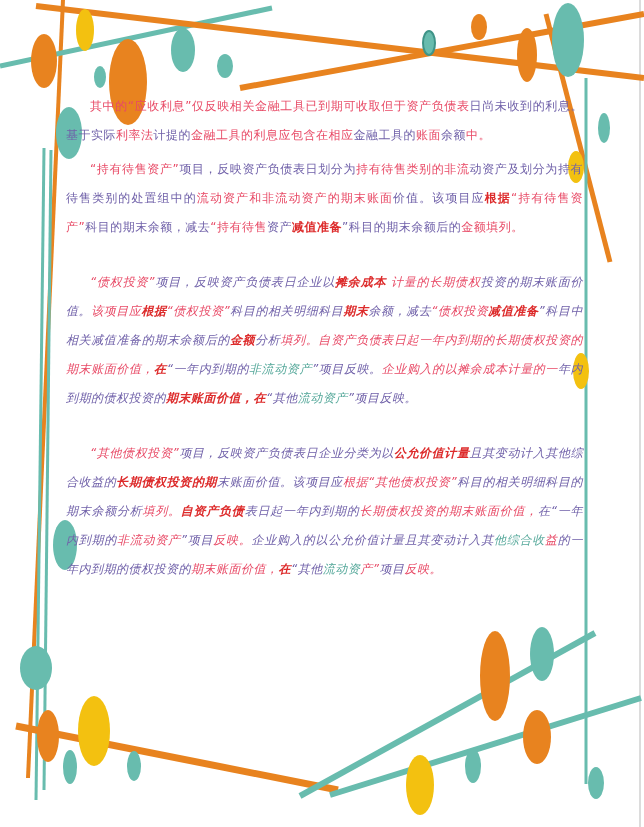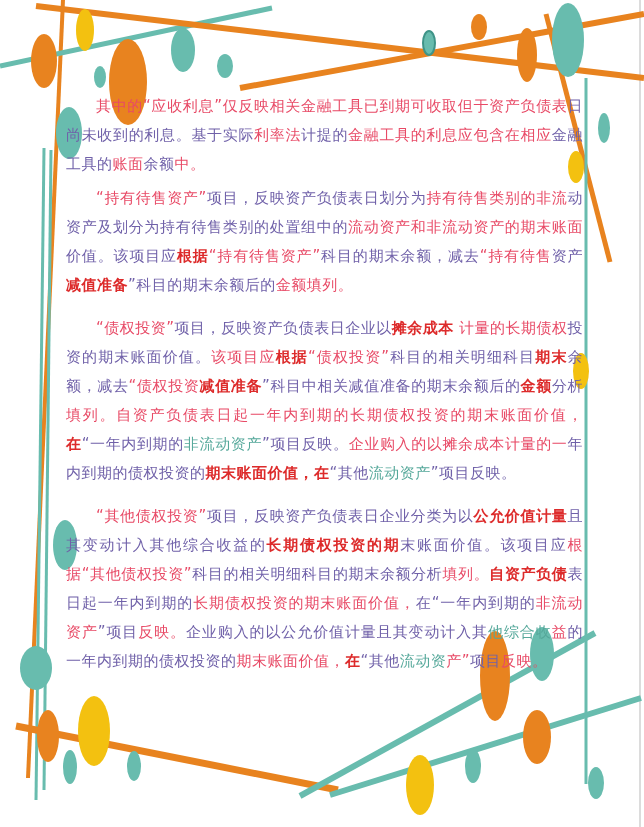--- a/index.html
+++ b/index.html
@@ -7,23 +7,23 @@
     --orange:#e8831f; --teal:#68bcae; --yellow:#f3c110; --edge:#dcdcdc;
   }
   html,body{margin:0;padding:0;background:#ffffff;}
   .page{position:relative;width:644px;height:827px;background:#ffffff;overflow:hidden;
         font-family:"DejaVu Sans",sans-serif;}
   svg.deco{position:absolute;left:0;top:0;width:644px;height:827px;}
   .fo{fill:var(--orange);} .ft{fill:var(--teal);} .fy{fill:var(--yellow);}
   .fto{fill:var(--teal);stroke:#3f9488;stroke-width:2px;}
   .lo{stroke:var(--orange);} .lt{stroke:var(--teal);} .lg{stroke:var(--edge);}
   .text-layer{position:absolute;left:66px;top:92px;width:517px;}
-  p.para{margin:0 0 5px 0;font-size:15px;line-height:29px;letter-spacing:0.5px;
+  p.para{margin:0 0 5px 0;font-size:12px;line-height:29px;letter-spacing:0.5px;
          text-align:justify;text-indent:2em;}
-  p.para.gap{margin-top:14px;}
+  p.para.gap{margin-top:26px;font-style:italic;}
   .run-r{color:var(--red);}
   .run-d{color:var(--dred);font-weight:700;}
   .run-p{color:var(--purple);}
   .run-t{color:var(--ttext);}
 </style>
 </head>
 <body>
 
 <div class="page">
 

